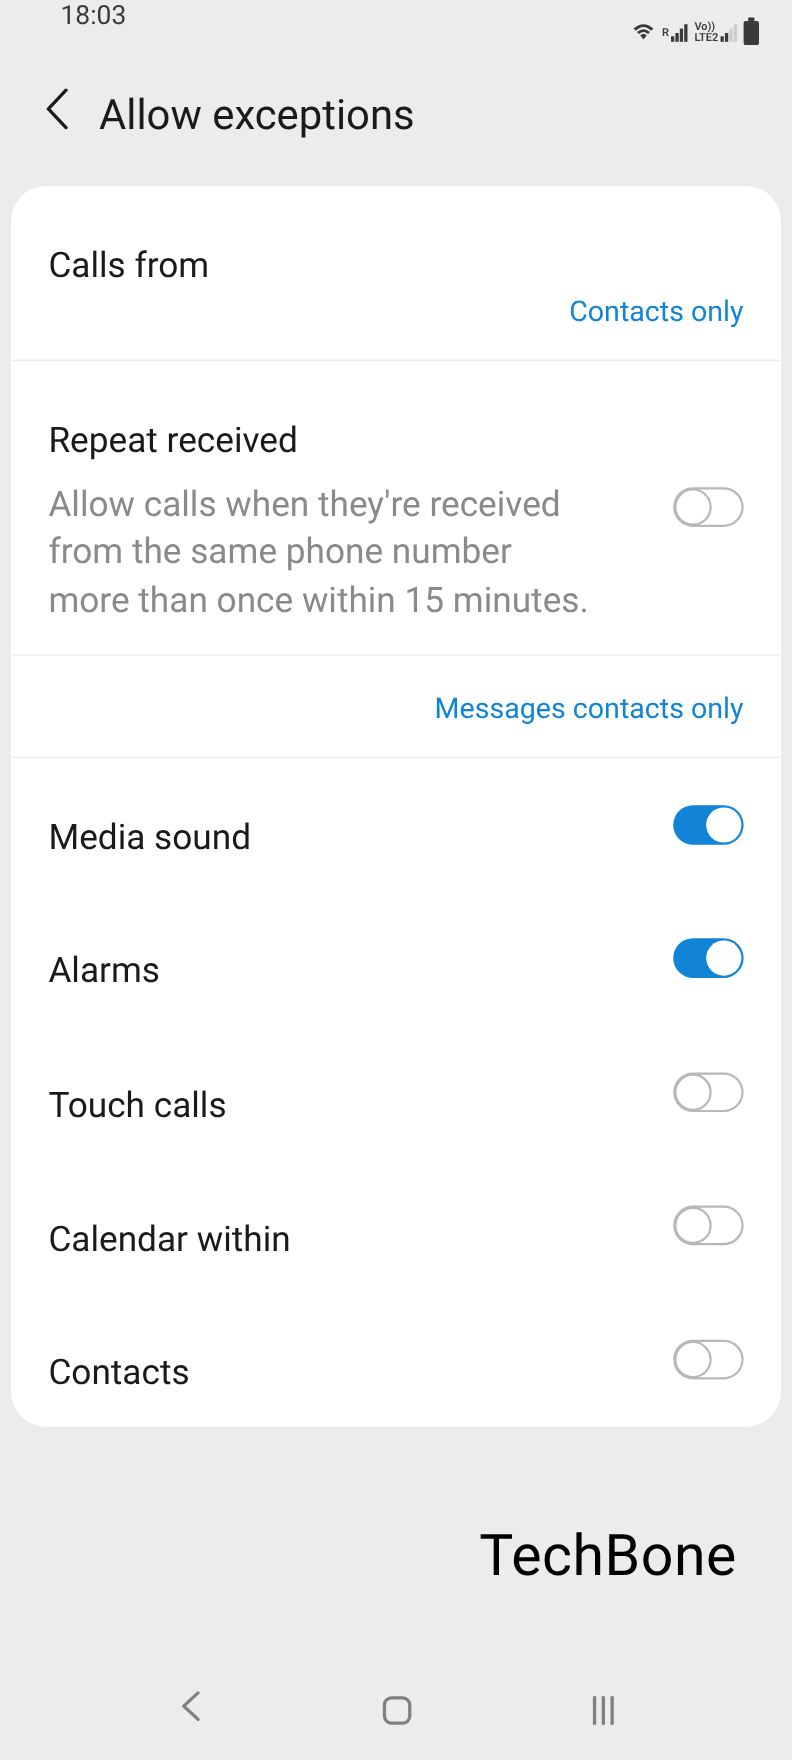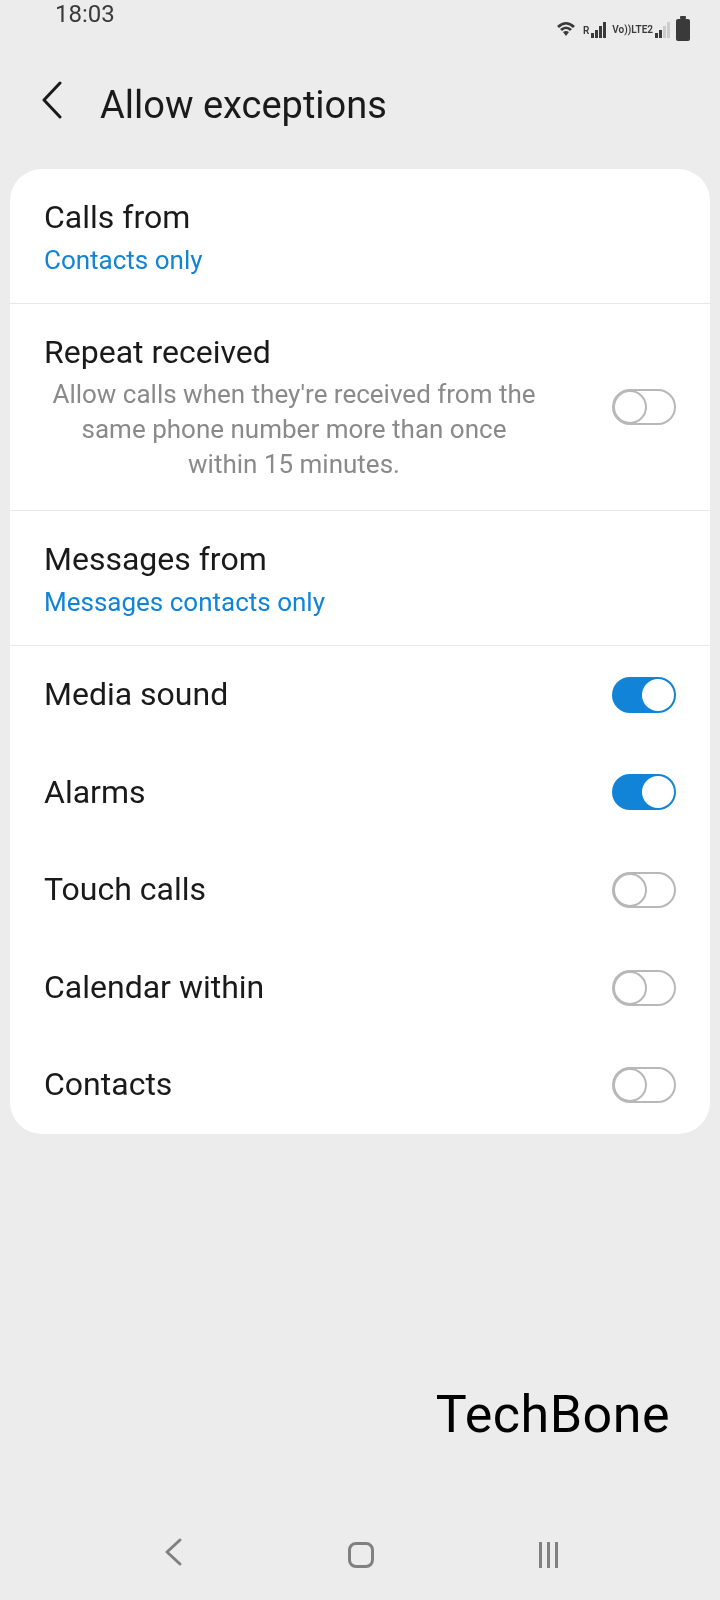--- a/index.html
+++ b/index.html
@@ -31,21 +31,21 @@
     .status-icons {
       display: flex;
       align-items: center;
       gap: 2px;
       font-size: 18px;
     }
     .header {
       display: flex;
       align-items: center;
       padding: 20px 30px 40px 40px;
-      gap: 38px;
+      gap: 28px;
     }
     .back-icon {
       font-size: 42px;
       color: #1a1a1a;
       font-weight: 300;
     }
     .page-title {
       font-size: 38px;
       color: #1a1a1a;
       font-weight: 400;
@@ -67,33 +67,34 @@
       border-bottom: 1px solid #e8e8e8;
     }
     .row-content {
       flex: 1;
     }
     .row-title {
       font-size: 32px;
       color: #1a1a1a;
       font-weight: 400;
       line-height: 1.3;
+      margin-top: 24px;
     }
     .row-subtitle {
       font-size: 26px;
       color: #1184d8;
       margin-top: 6px;
+      text-align: right;
     }
     .row-desc {
-      font-size: 26px;
+      font-size: 32px;
       color: #8a8a8a;
-      margin-top: 4px;
+      margin-top: 16px;
       line-height: 1.35;
       max-width: 500px;
-      text-align: center;
     }
     .toggle {
       width: 64px;
       height: 36px;
       border-radius: 18px;
       position: relative;
       flex-shrink: 0;
     }
     .toggle-off {
       border: 2px solid #b8b8b8;
@@ -209,21 +210,21 @@
     <span class="status-icons">
       <span style="font-size:10px;font-weight:600;">R</span>
       <span class="signal-sm">
           <i style="height:5px"></i>
           <i style="height:8px"></i>
           <i style="height:12px"></i>
           <i style="height:16px"></i>
         </span>
     </span>
     <span class="status-icons">
-      <span style="display:flex;flex-direction:row;line-height:1;">
+      <span style="display:flex;flex-direction:column;line-height:1;">
         <span class="lte-txt">Vo))</span>
         <span class="lte-txt">LTE2</span>
       </span>
       <span class="signal-sm">
           <i style="height:5px"></i>
           <i style="height:8px"></i>
           <i style="height:12px;background:#ccc"></i>
           <i style="height:16px;background:#ccc"></i>
         </span>
     </span>
@@ -252,21 +253,20 @@
   <div class="row row-divider">
     <div class="row-content">
       <div class="row-title">Repeat received</div>
       <div class="row-desc">Allow calls when they're received from the same phone number more than once within 15 minutes.</div>
     </div>
     <div class="toggle toggle-off"></div>
   </div>
 
   <div class="row row-divider">
     <div class="row-content">
-      <div class="row-title">Messages from</div>
       <div class="row-subtitle">Messages contacts only</div>
     </div>
   </div>
 
   <div class="row">
     <div class="row-title">Media sound</div>
     <div class="toggle toggle-on"></div>
   </div>
 
   <div class="row">

